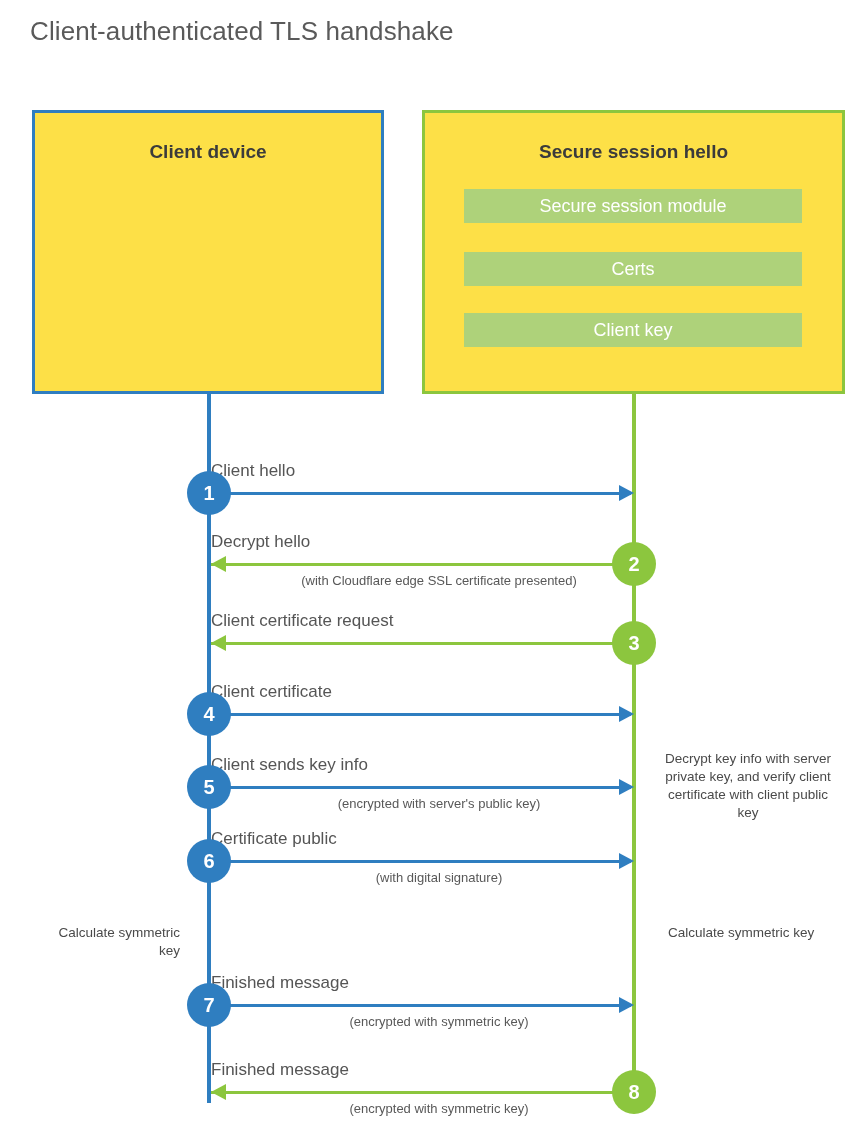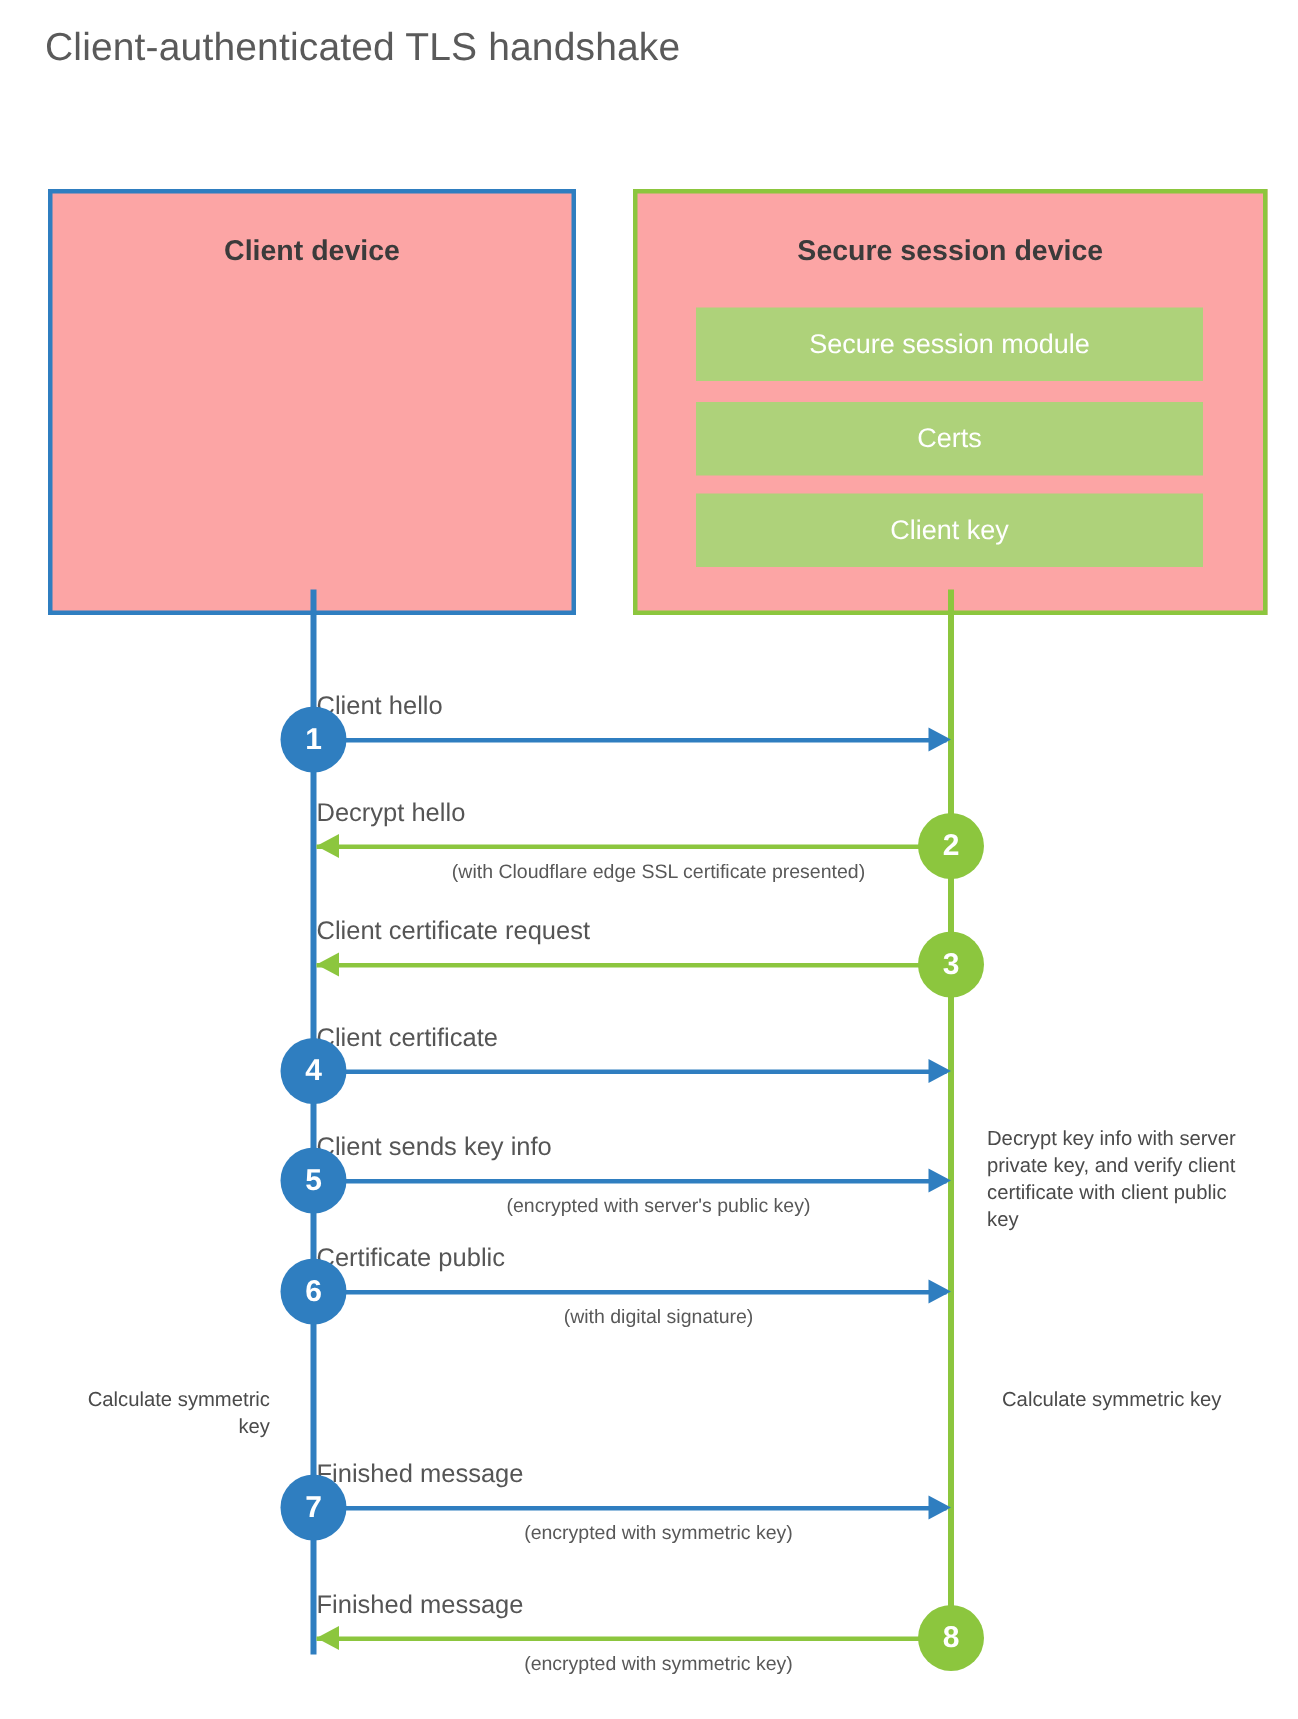--- a/index.html
+++ b/index.html
@@ -26,22 +26,21 @@
     font-size: 26px;
     font-weight: 400;
     color: #5a5a5a;
     letter-spacing: 0.1px;
     white-space: nowrap;
   }
 
   
   .actor-box {
     position: absolute;
-    background: #fca5a5;
-    margin-top: 16px;
+    background: #fde047;
   }
   #client-box {
     left: 32px;
     top: 110px;
     width: 352px;
     height: 284px;
     border: 3px solid #2f7ec0;
   }
   #server-box {
     left: 422px;
@@ -74,21 +73,21 @@
     display: flex;
     align-items: center;
     justify-content: center;
     text-align: center;
   }
 
   .server-item {
     position: absolute;
     left: 39px;
     width: 338px;
-    height: 49px;
+    height: 34px;
     background: #aed27a;
     color: #ffffff;
     font-size: 18px;
     display: flex;
     align-items: center;
     justify-content: center;
     text-align: center;
   }
   .server-item.i0 { top: 76px; }
   .server-item.i1 { top: 139px; text-align: center; }
@@ -191,21 +190,21 @@
   .side-note {
     position: absolute;
     font-size: 13.5px;
     line-height: 18px;
     color: #4a4a4a;
   }
   #note-decrypt {
     left: 658px;
     top: 750px;
     width: 180px;
-    text-align: left;
+    text-align: center;
   }
   #note-client-sym {
     left: 40px;
     top: 924px;
     width: 140px;
     text-align: right;
   }
   #note-server-sym {
     left: 668px;
     top: 924px;
@@ -216,21 +215,21 @@
 </head>
 <body>
 
 <div class="page-title">Client-authenticated TLS handshake</div>
 
 <div class="actor-box" id="client-box">
   <div class="actor-title">Client device</div>
 </div>
 
 <div class="actor-box" id="server-box">
-  <div class="actor-title">Secure session device</div>
+  <div class="actor-title">Secure session hello</div>
   <div class="server-item i0">Secure session module</div>
   <div class="server-item i1">Certs</div>
   <div class="server-item i2">Client key</div>
 </div>
 
 <div class="lifeline" id="client-lifeline"></div>
 <div class="lifeline" id="server-lifeline"></div>
 
 <div class="msg to-server" style="top:493px">
   <div class="msg-label">Client hello</div>

